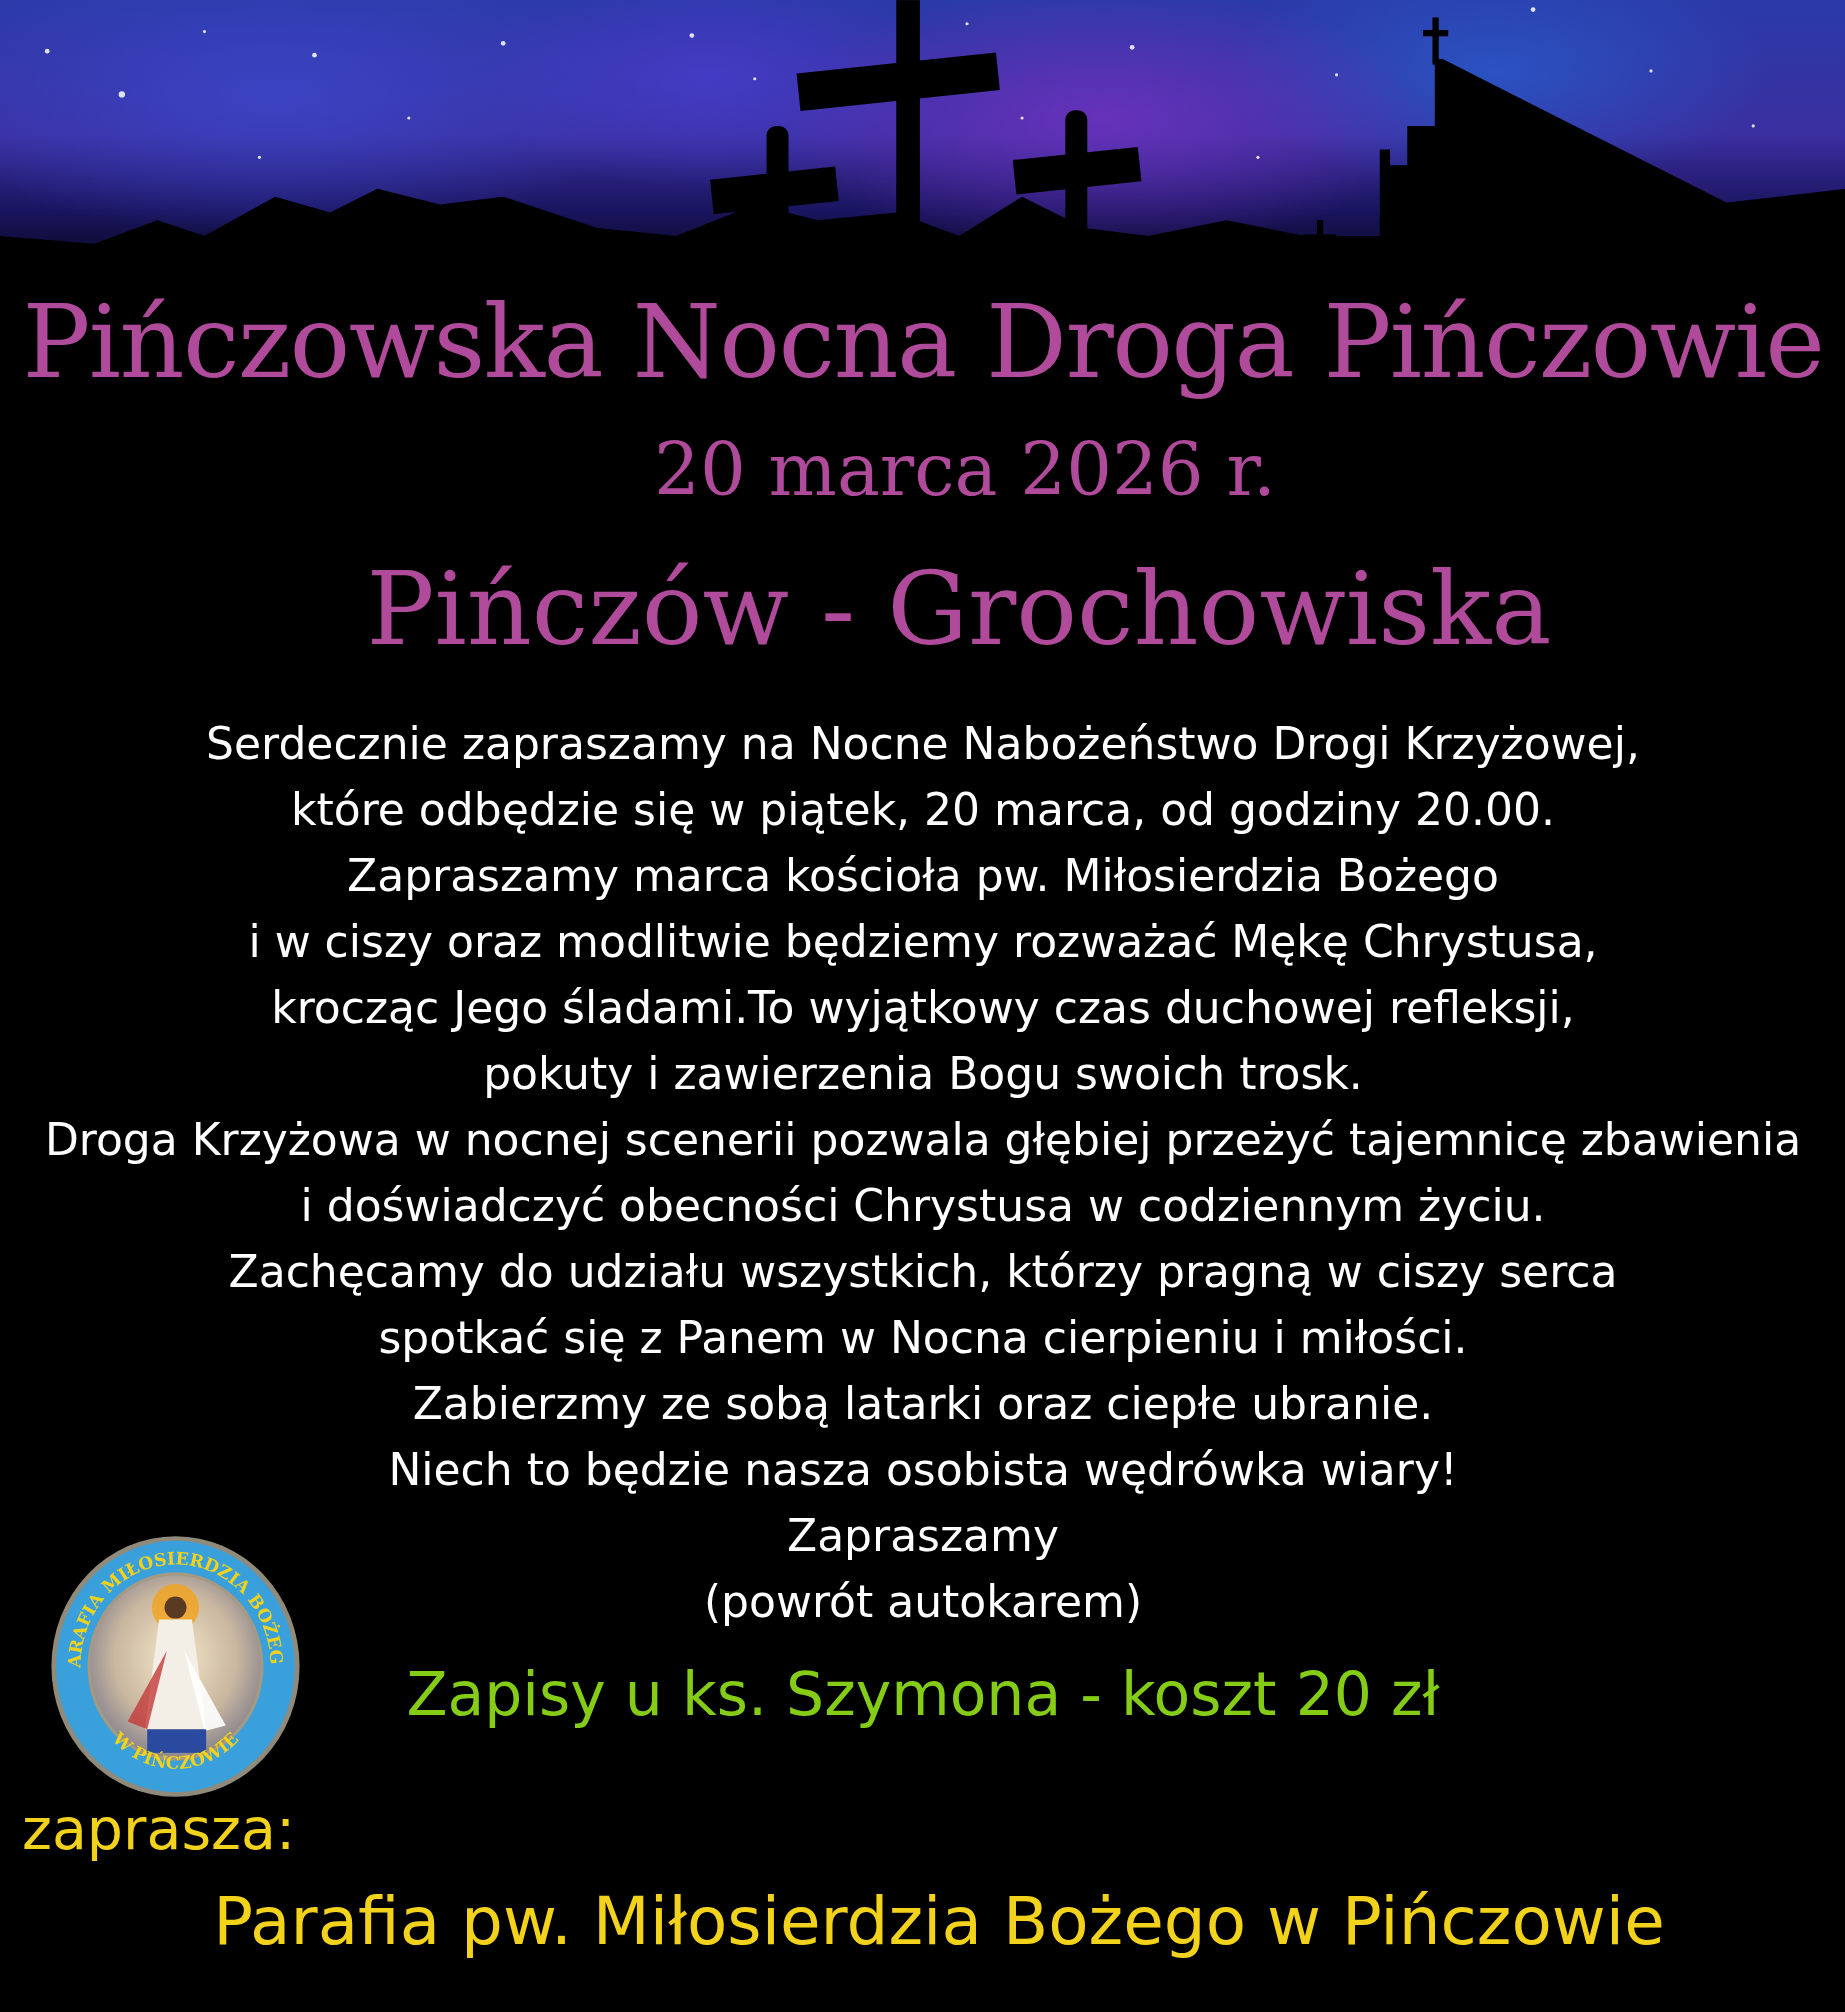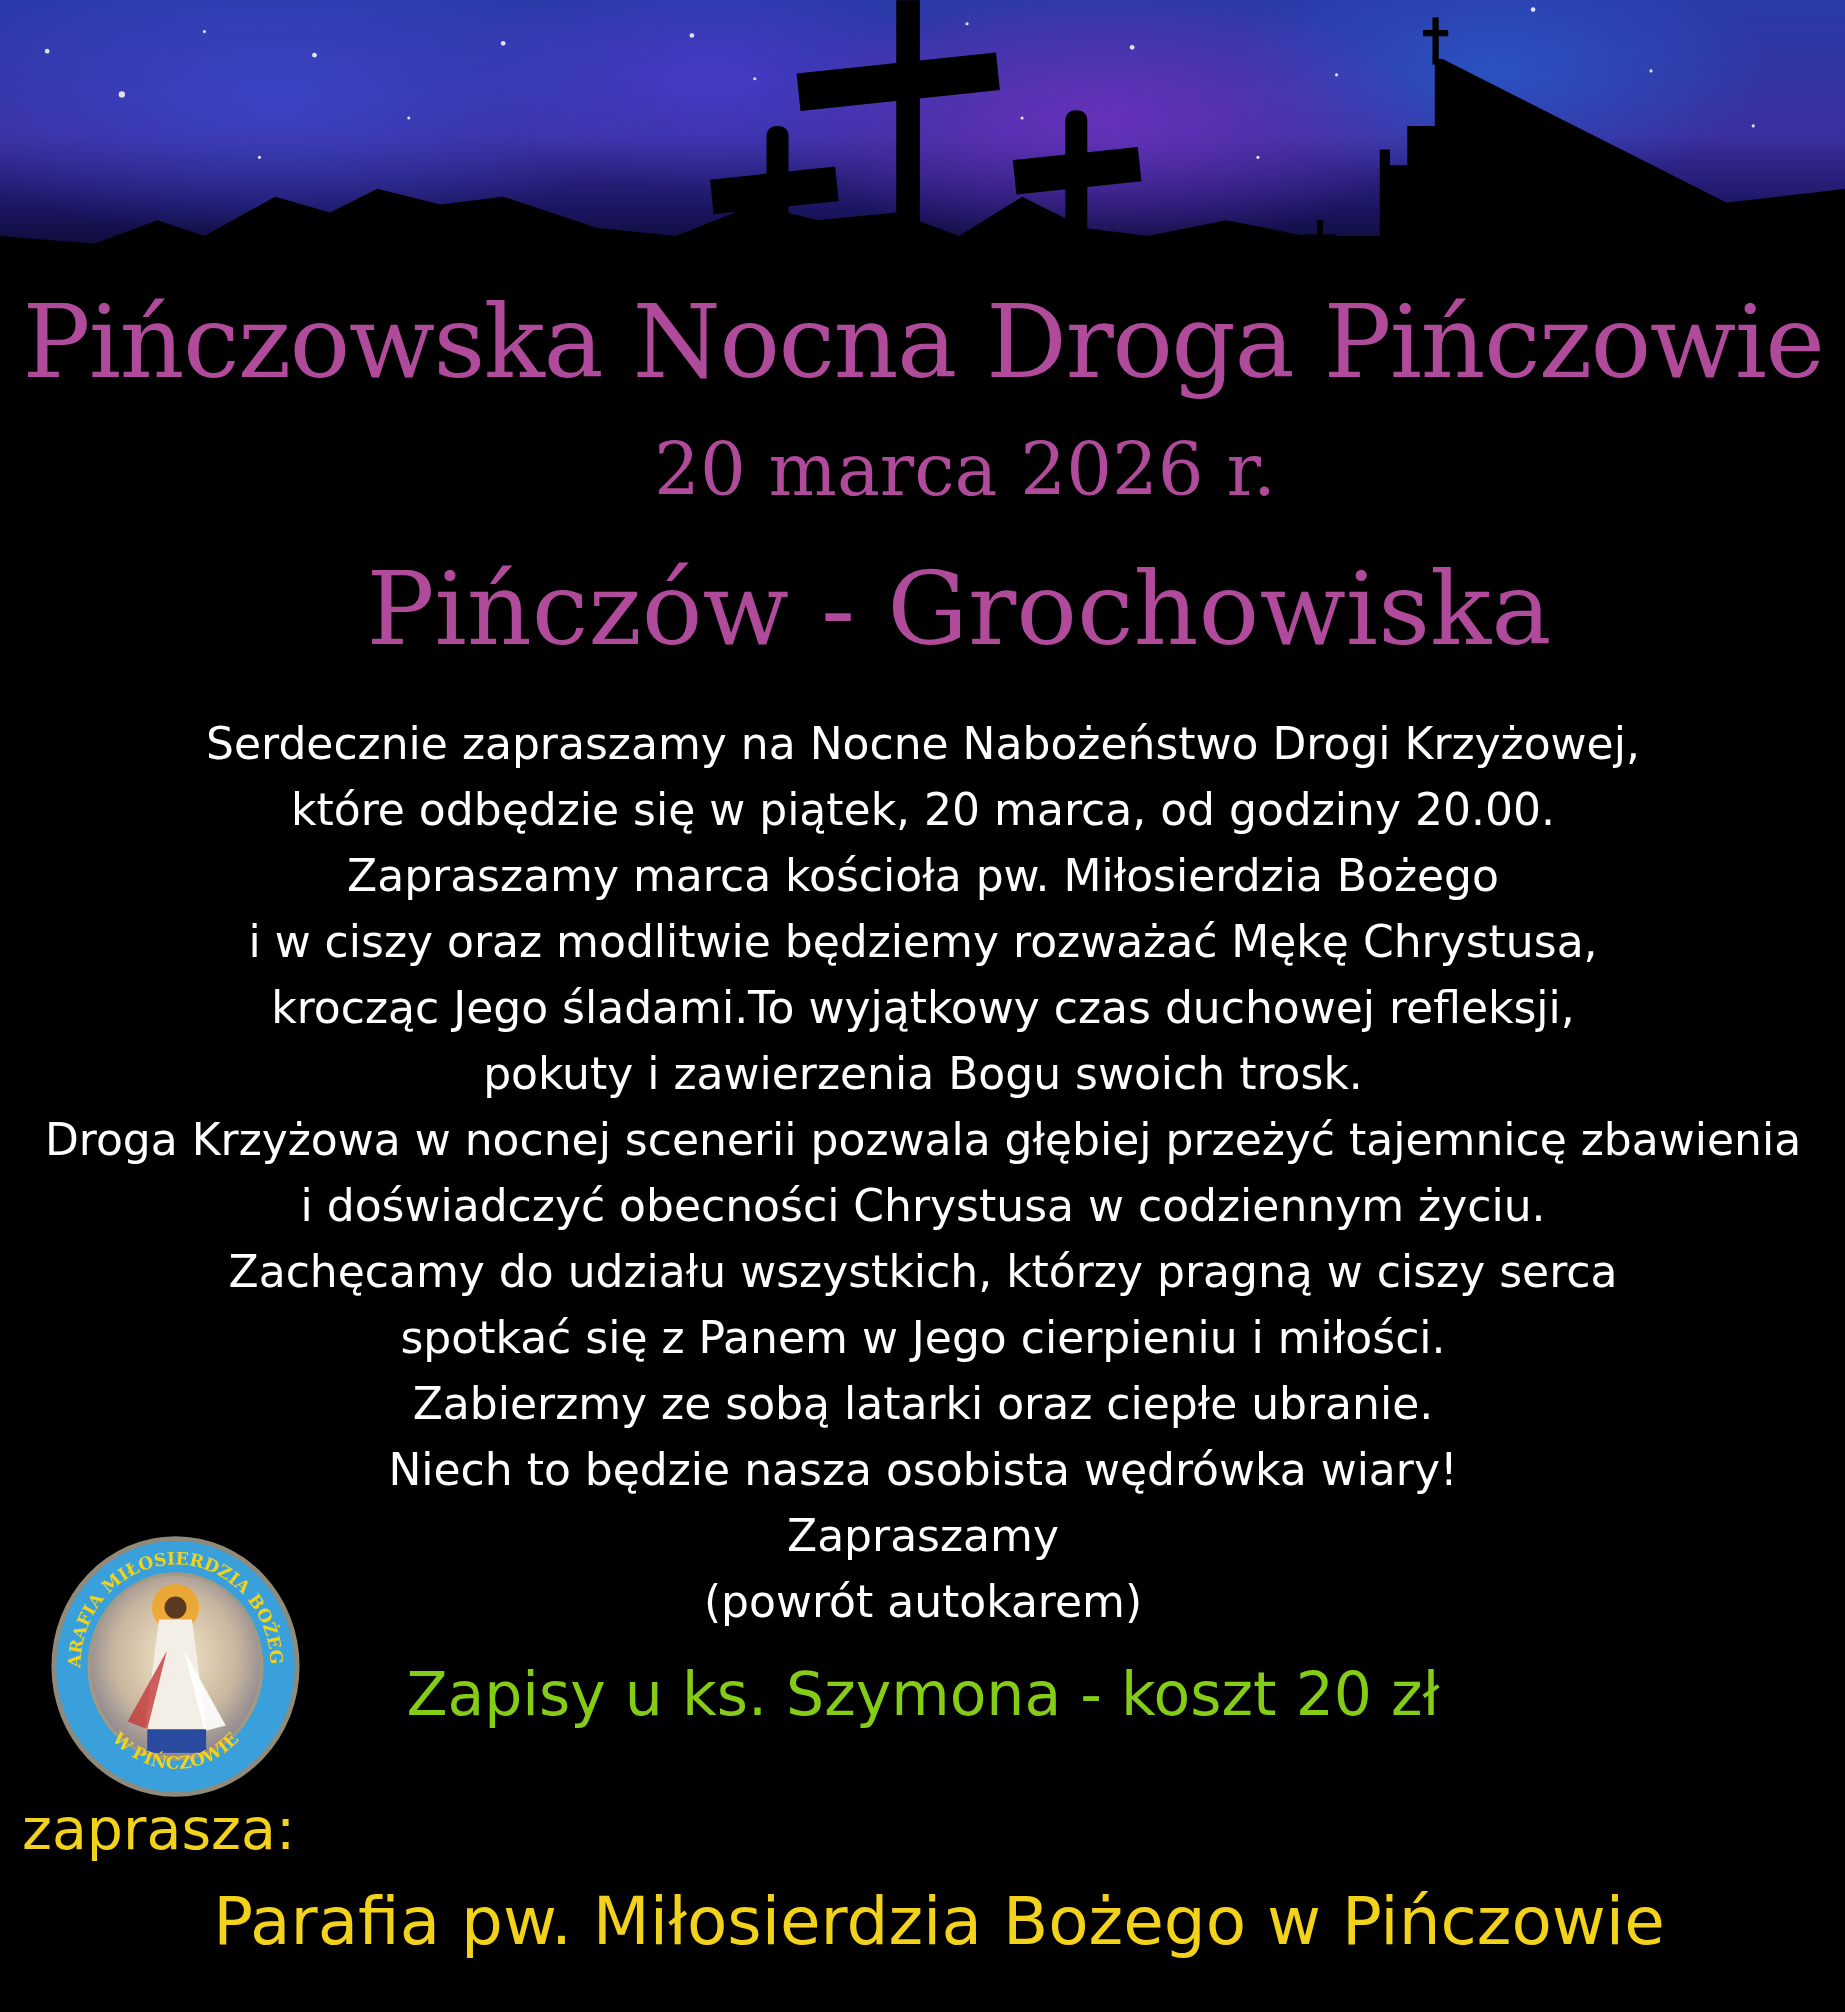--- a/index.html
+++ b/index.html
@@ -82,21 +82,21 @@
 <div class="body-text" id="body-text">
     <span class="line"><span>Serdecznie zapraszamy na </span><span class="hl">Nocne Nabożeństwo Drogi Krzyżowej,</span></span>
     <span class="line"><span>które odbędzie się w </span><span class="hl">piątek, 20 marca, od godziny 20.00.</span></span>
     <span class="line"><span>Zapraszamy </span><span class="hl">marca kościoła pw. Miłosierdzia Bożego</span></span>
     <span class="line"><span>i w ciszy oraz modlitwie będziemy rozważać Mękę Chrystusa,</span></span>
     <span class="line"><span>krocząc Jego śladami.To wyjątkowy czas duchowej refleksji,</span></span>
     <span class="line"><span>pokuty i zawierzenia Bogu swoich trosk.</span></span>
     <span class="line"><span>Droga Krzyżowa w nocnej scenerii pozwala głębiej przeżyć tajemnicę zbawienia</span></span>
     <span class="line"><span>i doświadczyć obecności Chrystusa w codziennym życiu.</span></span>
     <span class="line"><span>Zachęcamy do udziału wszystkich, którzy pragną w ciszy serca</span></span>
-    <span class="line"><span>spotkać się z Panem w Jego cierpieniu i miłości.</span></span>
+    <span class="line"><span>spotkać się z Panem w Nocna cierpieniu i miłości.</span></span>
     <span class="line"><span>Zabierzmy ze sobą </span><span class="hl">latarki oraz ciepłe ubranie.</span></span>
     <span class="line"><span>Niech to będzie nasza osobista wędrówka wiary!</span></span>
     <span class="line"><span>Zapraszamy</span></span>
     <span class="line"><span class="hl">(powrót autokarem)</span></span>
   </div>
 
 <div class="zapisy">Zapisy u ks. Szymona - koszt 20 zł</div>
 
 <div class="logo">
   <svg width="253" height="267" viewBox="0 0 322 340">

